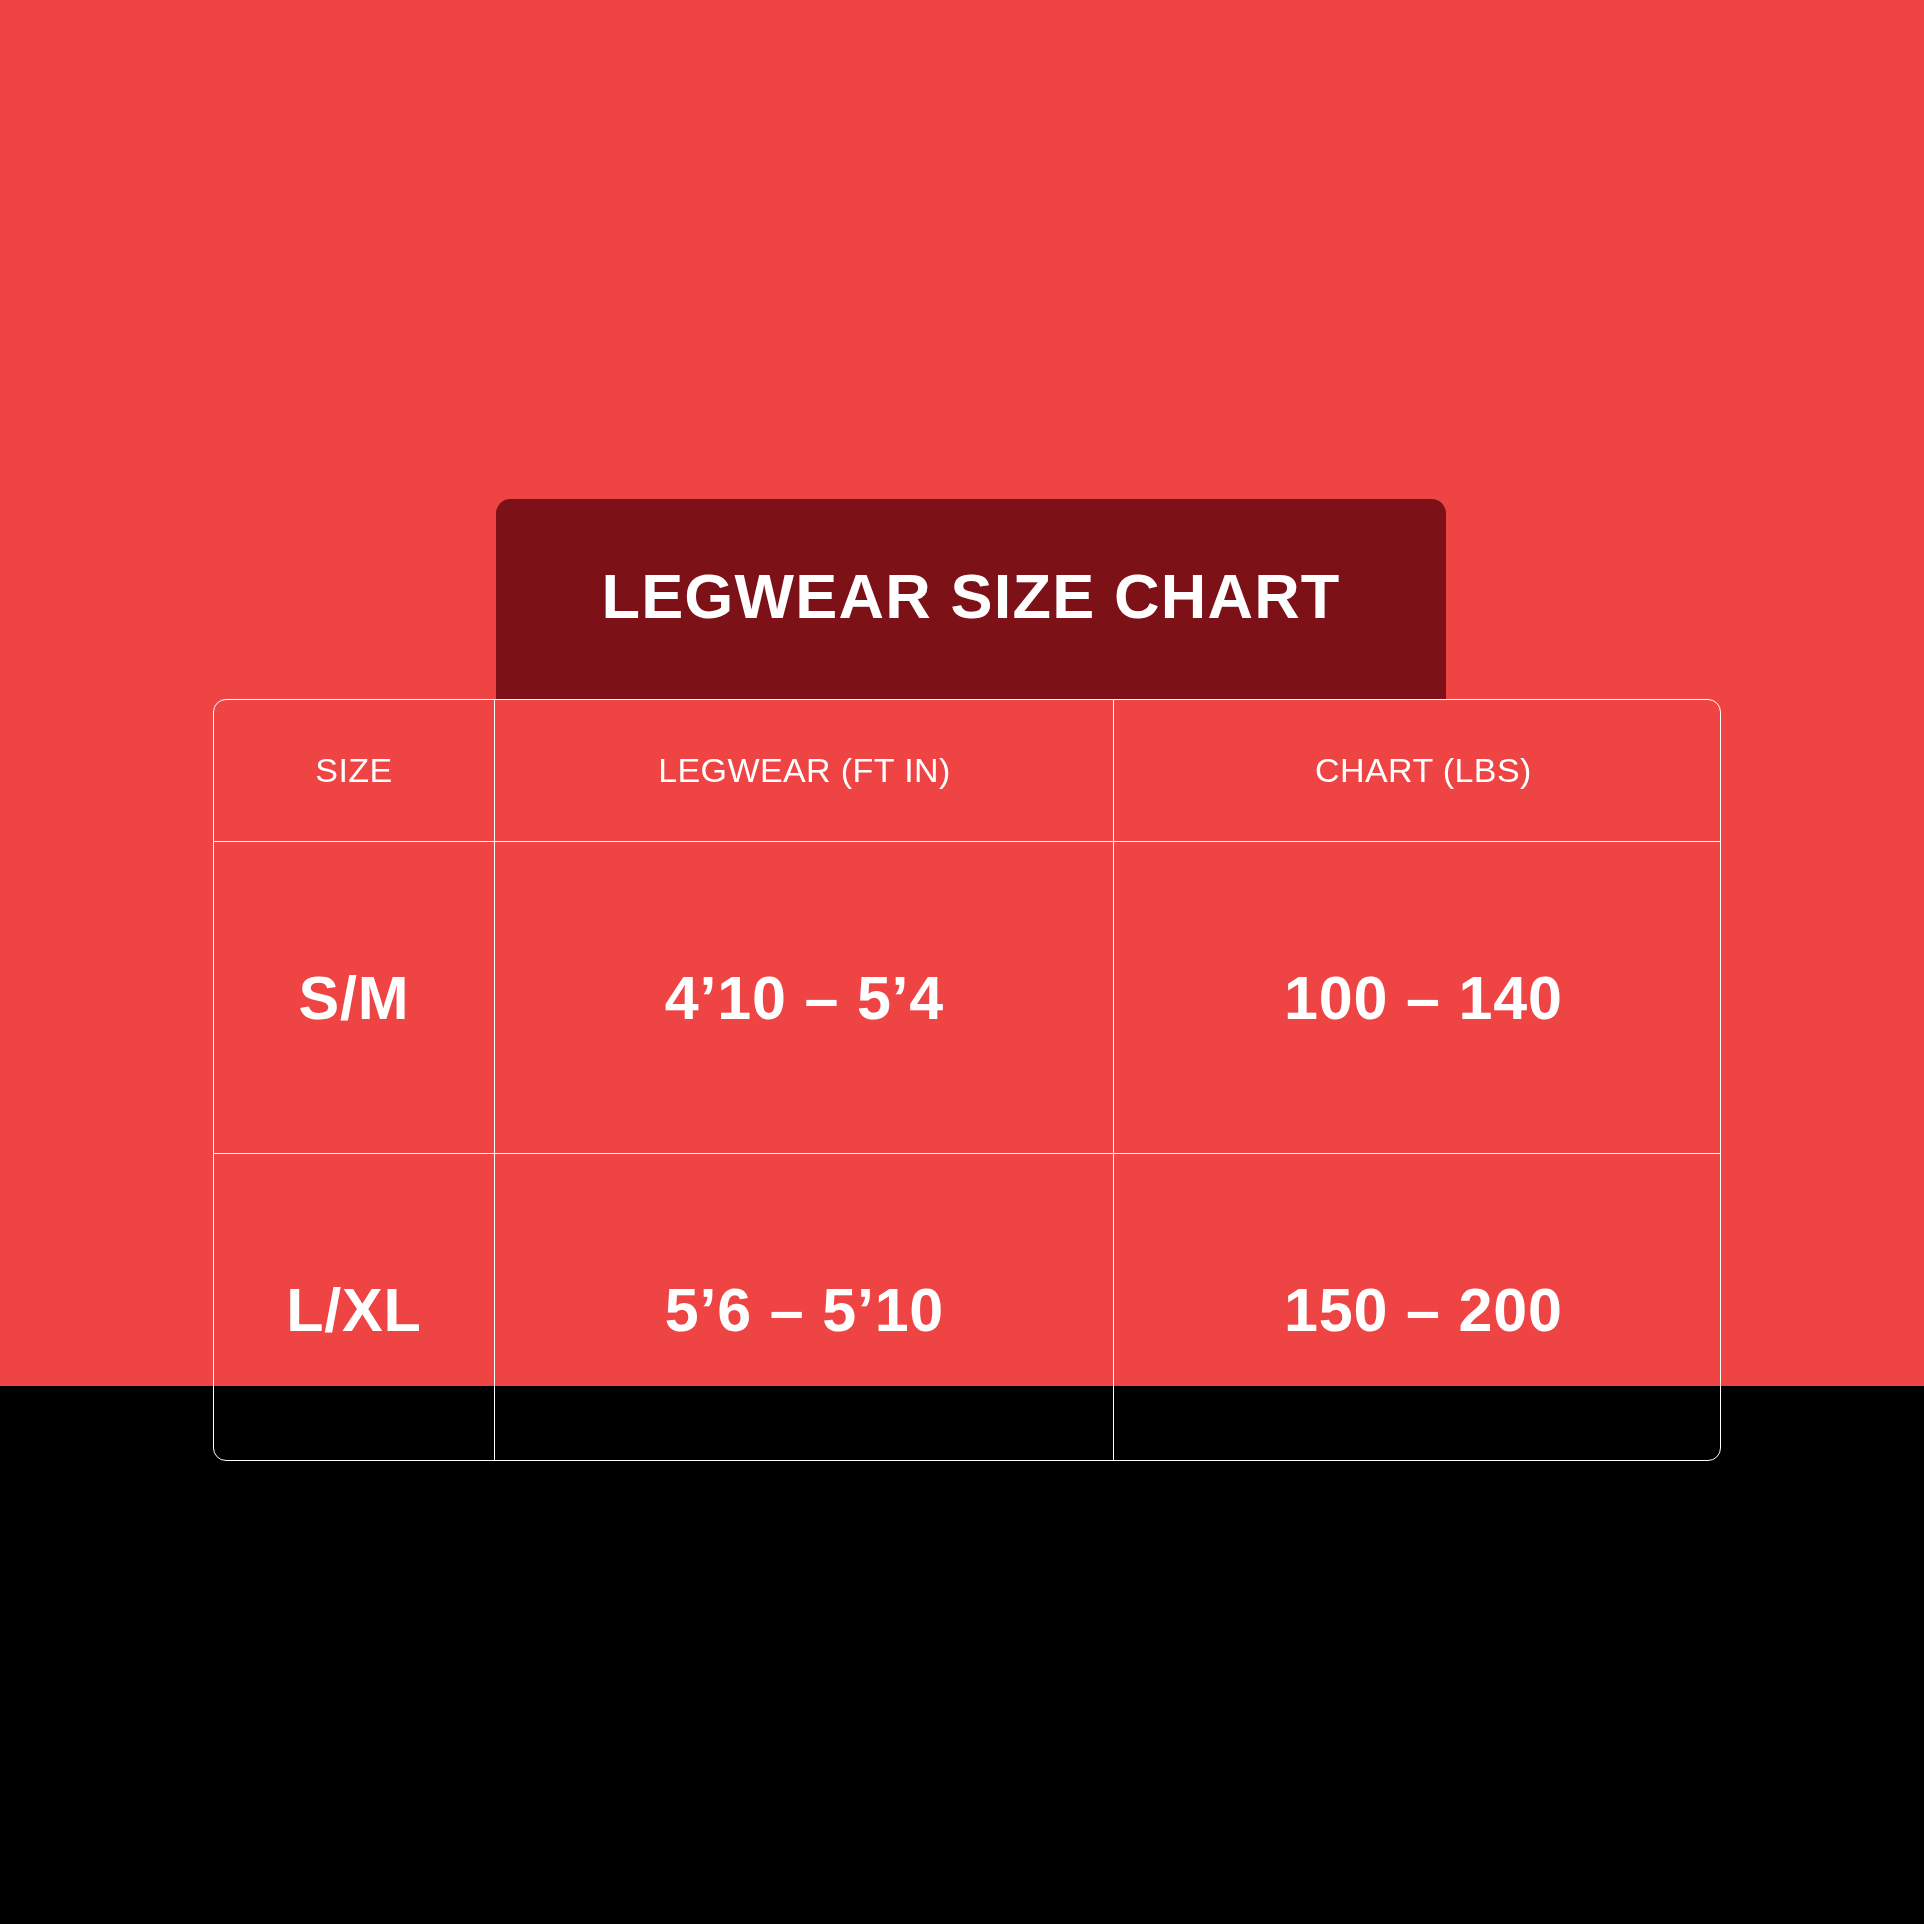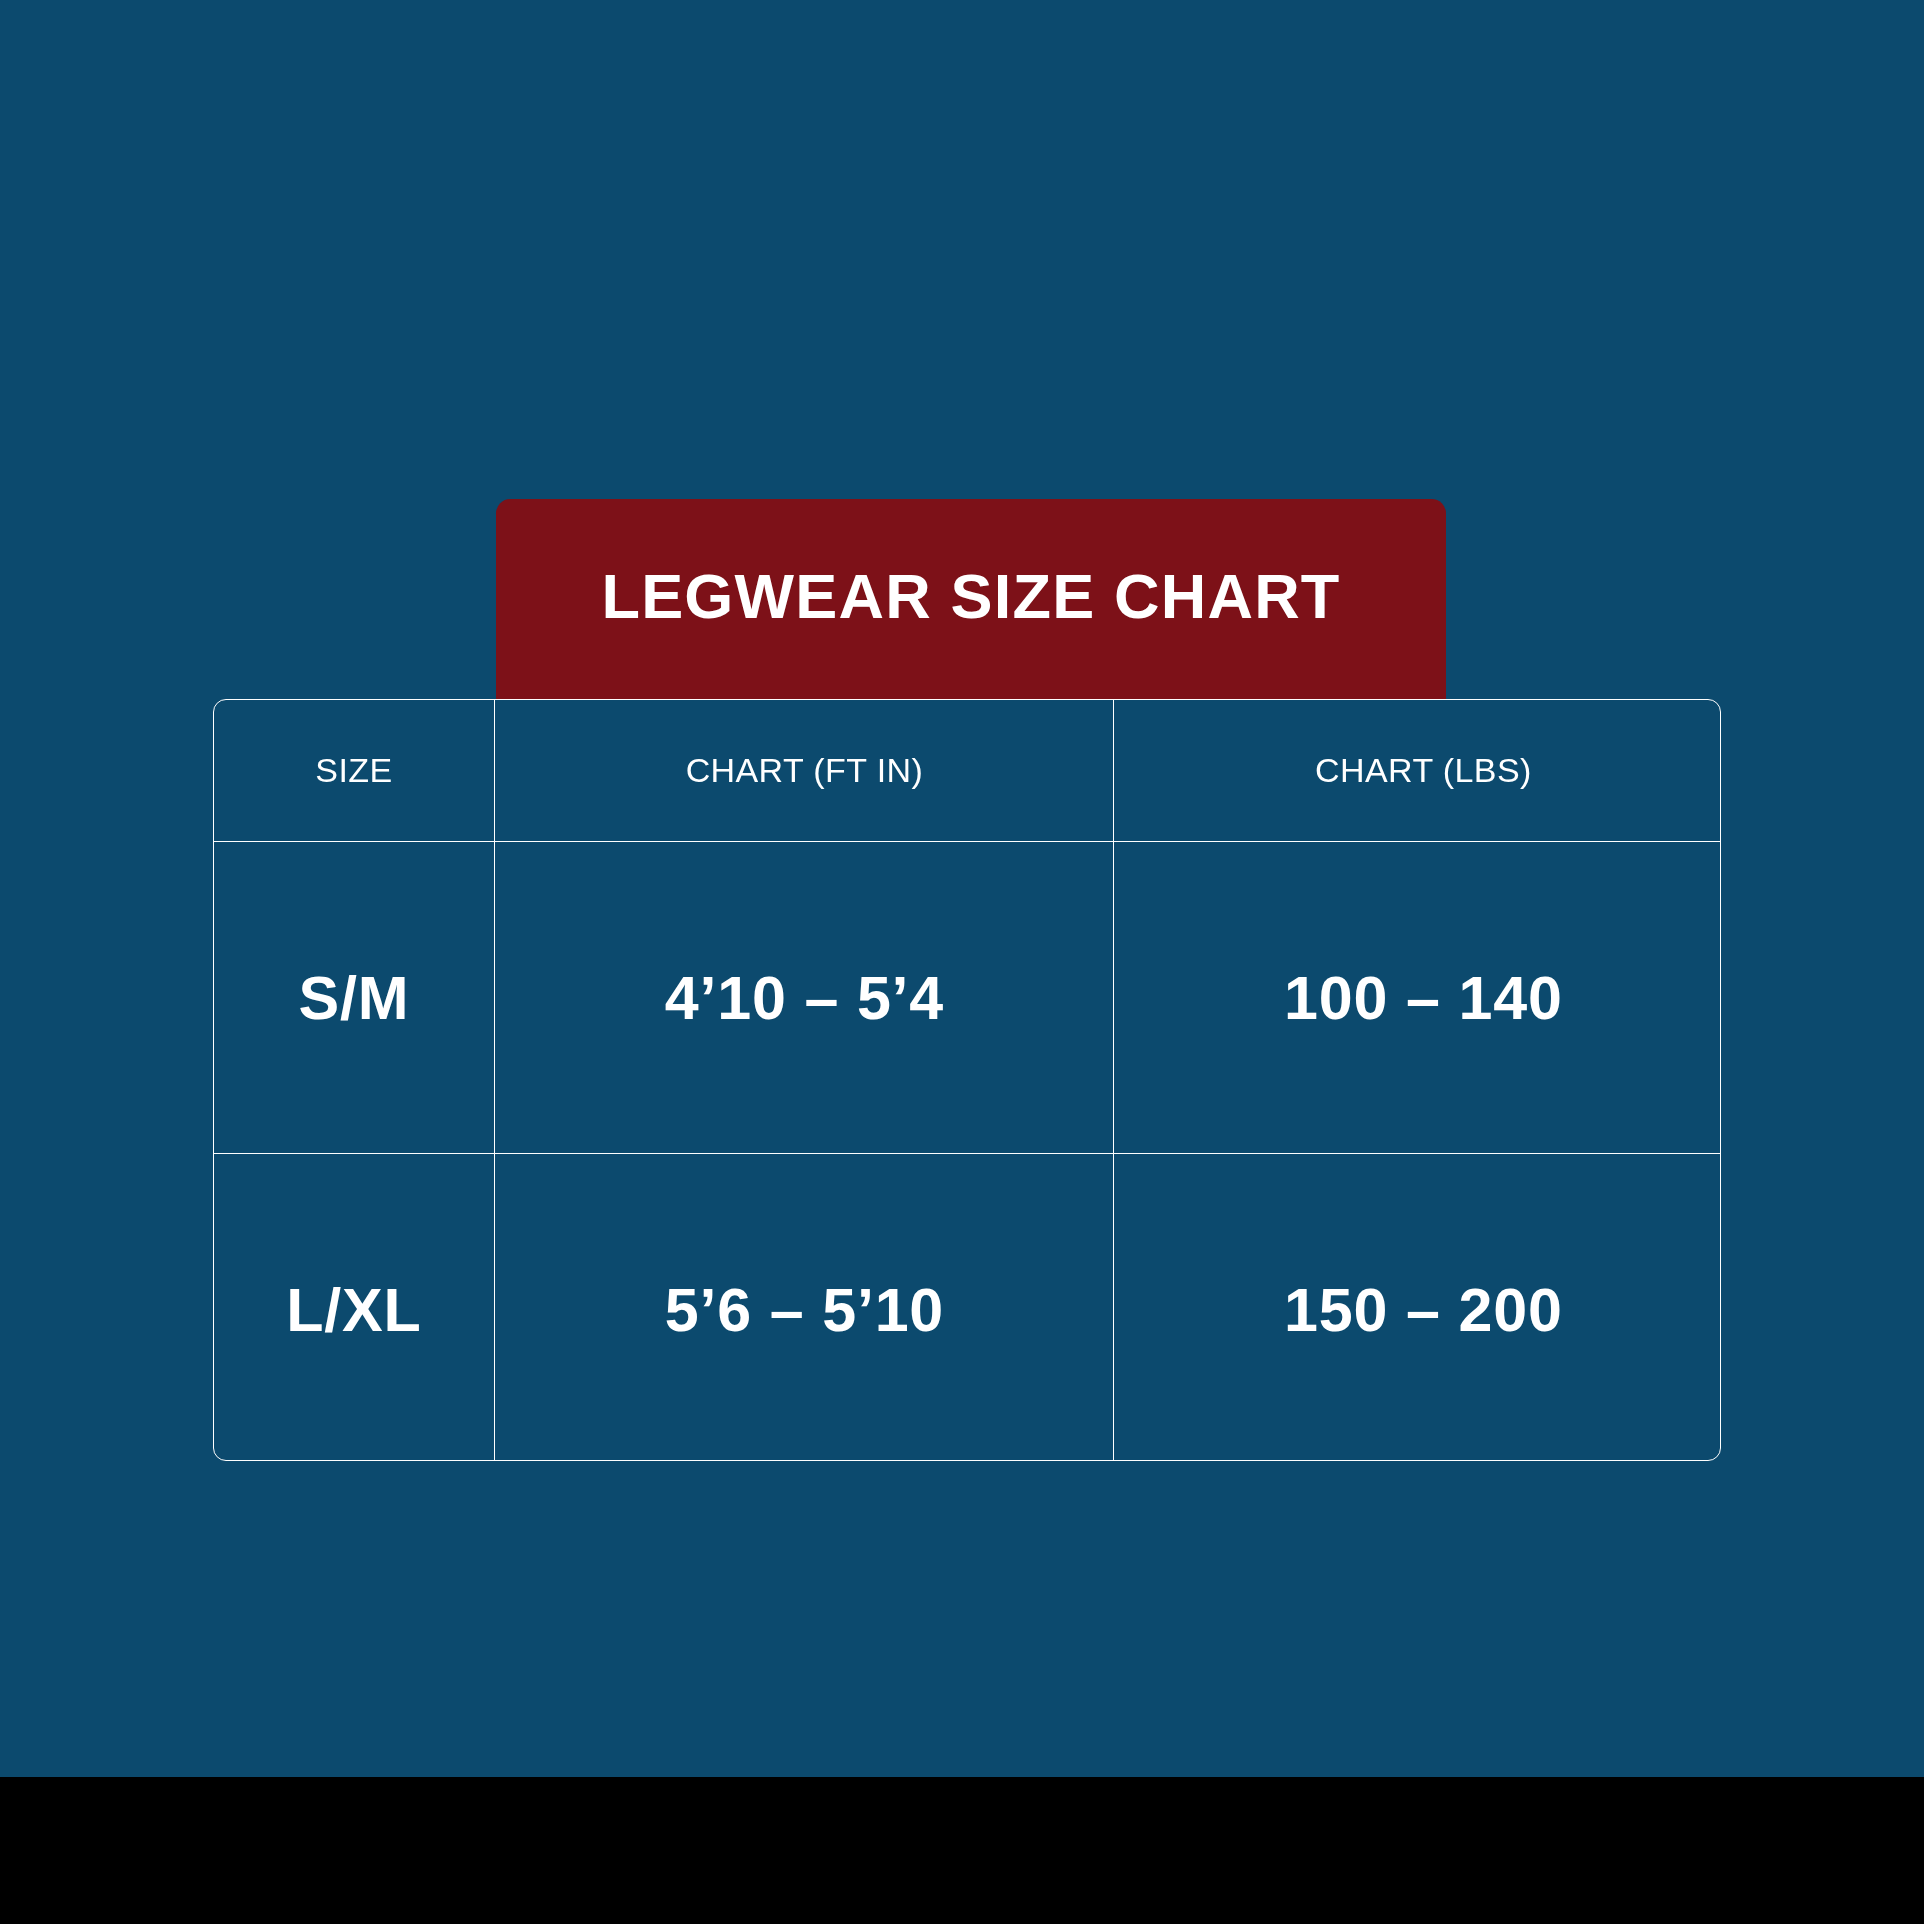--- a/index.html
+++ b/index.html
@@ -10,22 +10,22 @@
   body {
     width: 1925px;
     height: 1925px;
     overflow: hidden;
     font-family: "Liberation Sans", sans-serif;
     color: #ffffff;
   }
   .stage {
     position: relative;
     width: 1925px;
-    height: 1777px;
-    background: #0c4a6e;
+    height: 1386px;
+    background: #ef4444;
   }
 
   
   .title-banner {
     position: absolute;
     left: 496px;
     top: 499px;
     width: 950px;
     height: 201px;
     background: #7d1118;
@@ -92,21 +92,21 @@
 
   <div class="title-banner">
     <span class="title-text">LEGWEAR SIZE CHART</span>
   </div>
 
   <div class="table-wrap">
     <table>
       <tbody>
           <tr class="head-row">
         <td class="col-size">SIZE</td>
-        <td class="col-height">CHART (FT IN)</td>
+        <td class="col-height">LEGWEAR (FT IN)</td>
         <td class="col-weight">CHART (LBS)</td>
       </tr>
       <tr class="body-row">
         <td class="col-size">S/M</td>
         <td class="col-height">4’10 – 5’4</td>
         <td class="col-weight">100 – 140</td>
       </tr>
       <tr class="body-row">
         <td class="col-size">L/XL</td>
         <td class="col-height">5’6 – 5’10</td>

